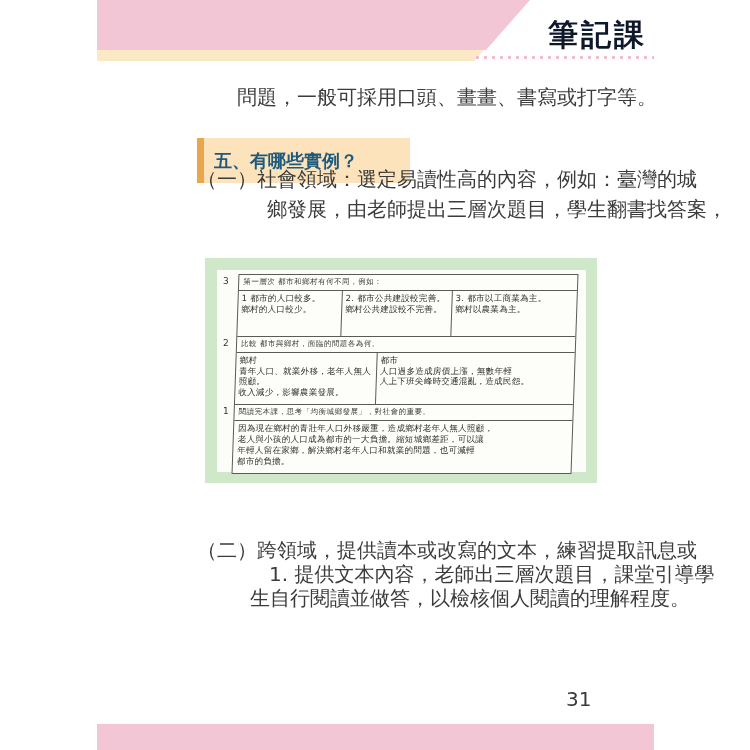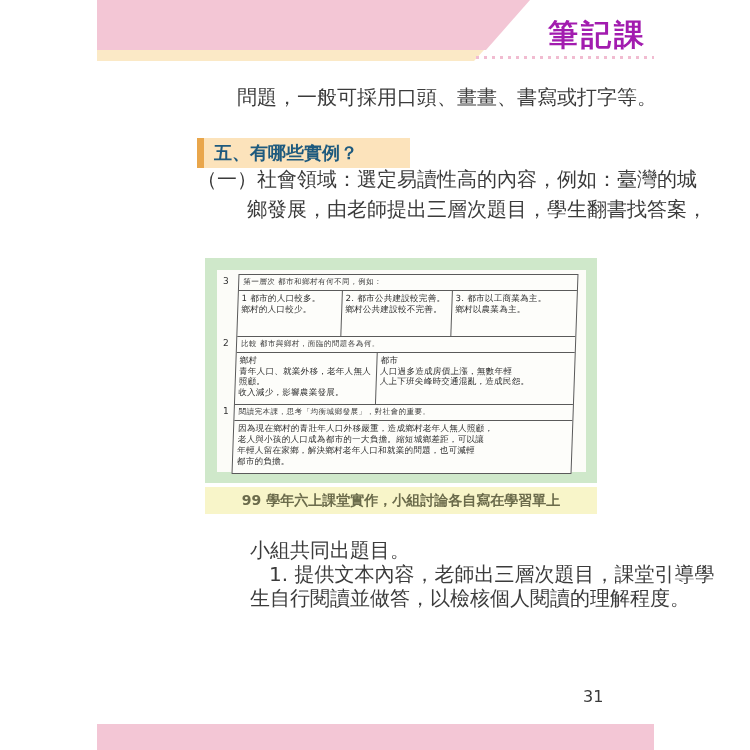--- a/index.html
+++ b/index.html
@@ -15,38 +15,38 @@
     background:#f3c6d5;
     clip-path:polygon(0 0,100% 0,calc(100% - 44px) 100%,0 100%);
   }
   .band-cream {
     position:absolute; left:97px; top:50px; width:387px; height:11px;
     background:#fbe9c6;
     clip-path:polygon(0 0,100% 0,calc(100% - 10px) 100%,0 100%);
   }
   .chapter-title {
     position:absolute; left:548px; top:15px; font-size:30px; font-weight:bold;
-    color:#a21caf; letter-spacing:3px; white-space:nowrap;
+    color:#0f172a; letter-spacing:3px; white-space:nowrap;
   }
   .dotted-line {
     position:absolute; left:476px; top:56px; width:178px; height:3px;
     background-image:repeating-linear-gradient(90deg,#f1bcd1 0 3px,transparent 3px 8px);
   }
   
   .body-line { white-space:nowrap; font-size:20px; color:#3b3b3b; }
   .intro { position:absolute; left:237px; top:87px; line-height:21px; }
   .section-heading {
-    position:absolute; left:197px; top:138px; width:213px; height:30px;
+    position:absolute; left:197px; top:138px; width:213px; height:45px;
     background:#fce3bb; border-left:7px solid #e9a64b;
     display:flex; align-items:center; padding-left:10px;
     font-size:18px; font-weight:bold; color:#1e5a7e; white-space:nowrap;
   }
   .para1 { position:absolute; left:197px; top:164px; }
   .para1 .body-line { line-height:30px; }
-  .para1 .indent { margin-left:50px; }
+  .para1 .indent { margin-left:70px; }
   .para2 { position:absolute; left:197px; top:538px; }
   .para2 .body-line { line-height:24px; }
   .para2 .ind-a { margin-left:53px; }
   .para2 .ind-b { margin-left:72px; }
   
   .worksheet {
     position:absolute; left:205px; top:258px; width:392px; height:225px;
     background:#cfe8ca; padding:12px 11px 11px 12px;
   }
   .scan {
@@ -86,21 +86,21 @@
   }
   .hand { transform:skewX(-2deg); }
   
   .caption-band {
     position:absolute; left:205px; top:487px; width:392px; height:27px;
     background:#f8f5c9; display:flex; align-items:center; justify-content:center;
     font-size:14px; font-weight:bold; color:#6b6b4b; white-space:nowrap;
   }
   
   .page-number {
-    position:absolute; left:583px; top:687px; font-size:16px; color:#3a3a3a;
+    position:absolute; left:566px; top:687px; font-size:20px; color:#3a3a3a;
   }
   .band-pink-bottom {
     position:absolute; left:97px; top:724px; width:557px; height:26px;
     background:#f3c6d5;
   }
 </style>
 </head>
 <body>
 
 <div class="page">
@@ -146,24 +146,23 @@
         </div>
         <div class="ws-prompt mid">閱讀完本課，思考「均衡城鄉發展」，對社會的重要。</div>
         <div class="ws-answer">因為現在鄉村的青壯年人口外移嚴重，造成鄉村老年人無人照顧，
 老人與小孩的人口成為都市的一大負擔。縮短城鄉差距，可以讓
 年輕人留在家鄉，解決鄉村老年人口和就業的問題，也可減輕
 都市的負擔。</div>
       </div>
     </div>
   </div>
 
-  <div class="caption-band">99 學年六上課堂實作，小組討論各自寫在學習單上</div>
 
   <div class="para2">
-    <div class="body-line ind-a">小組共同出題目。</div>
+    <div class="body-line">（二）跨領域，提供讀本或改寫的文本，練習提取訊息或</div>
     <div class="body-line ind-b">1. 提供文本內容，老師出三層次題目，課堂引導學</div>
     <div class="body-line ind-a">生自行閱讀並做答，以檢核個人閱讀的理解程度。</div>
   </div>
 
   <div class="page-number">31</div>
   <div class="band-pink-bottom"></div>
 
 </div>
 
 </body></html>

